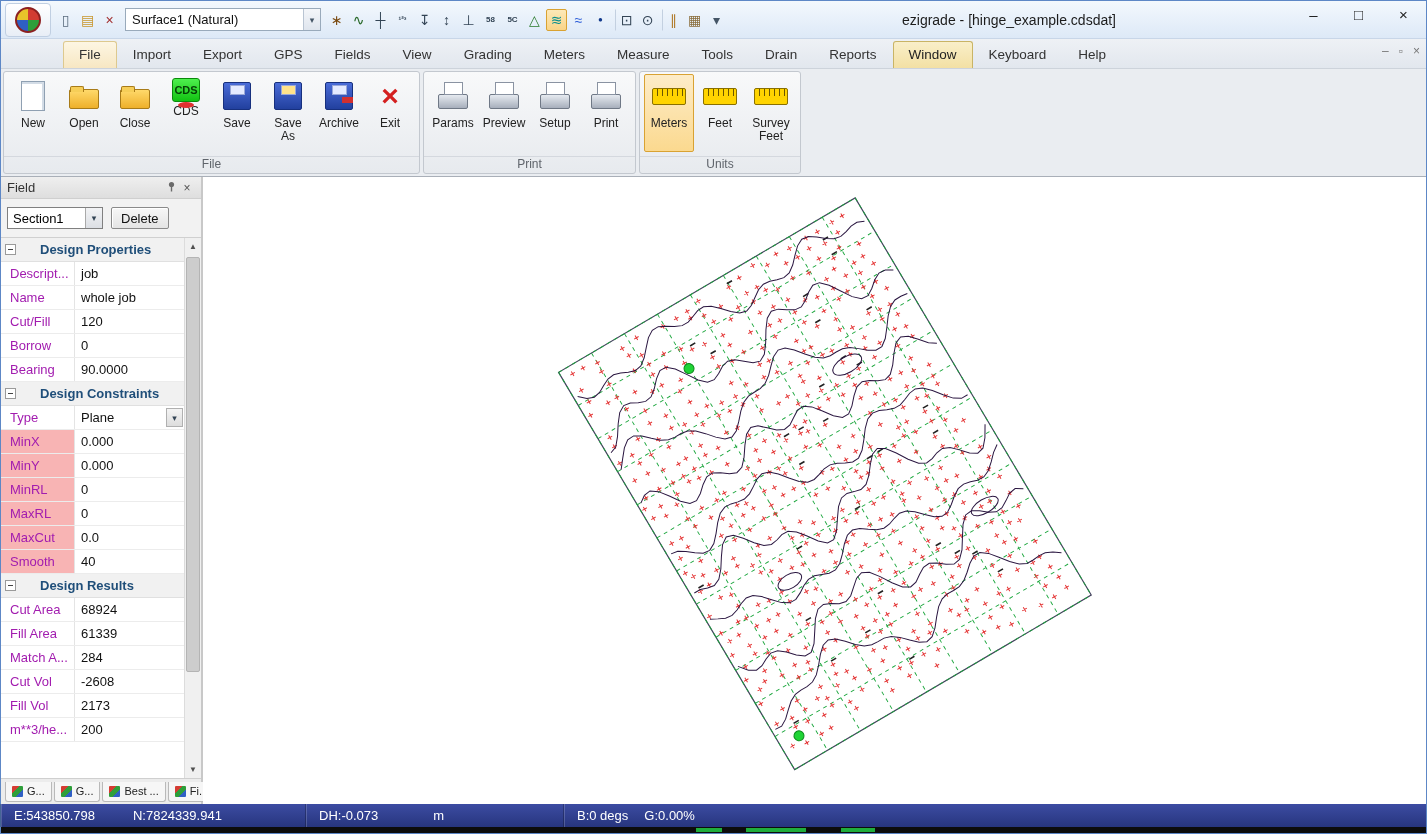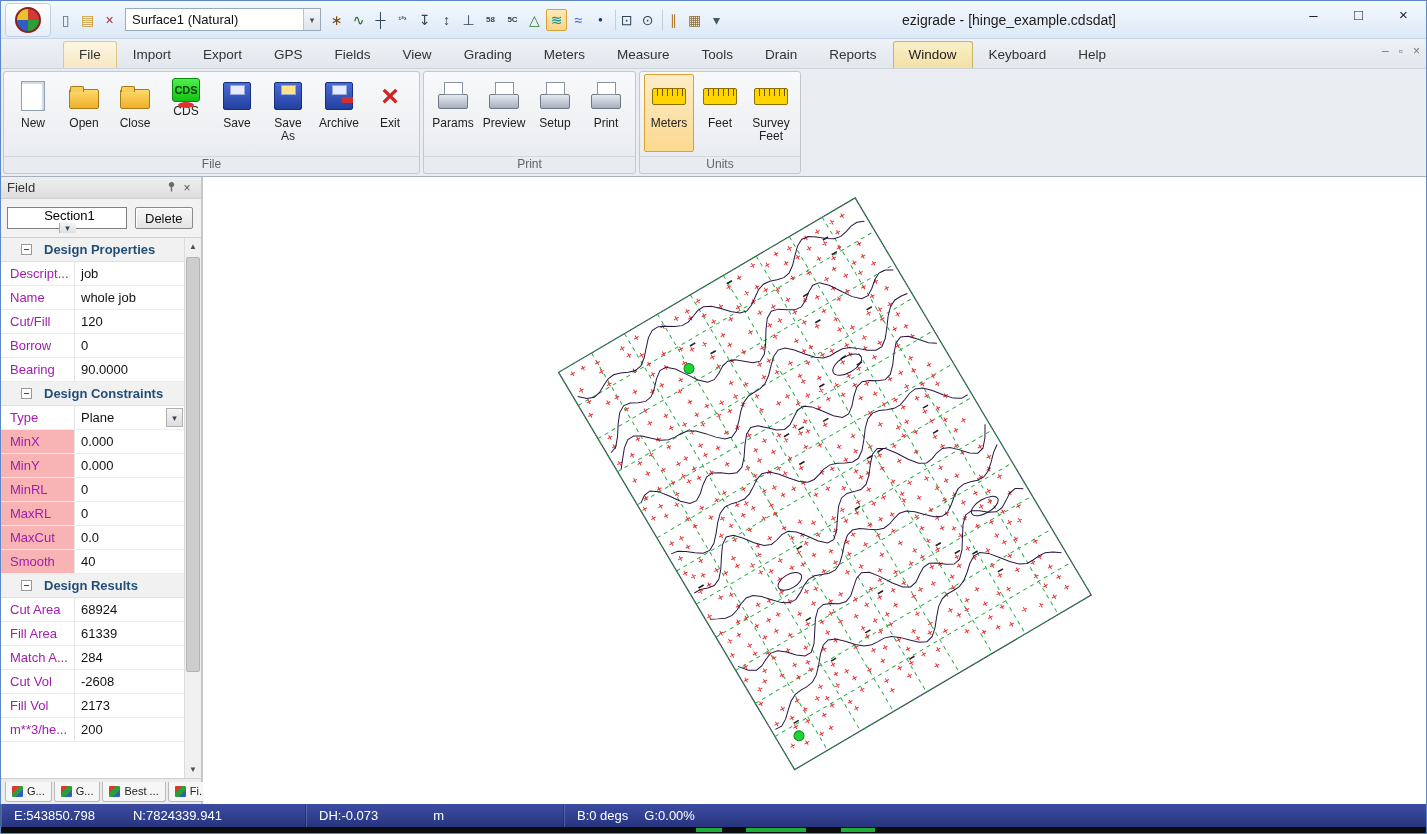--- a/index.html
+++ b/index.html
@@ -57,27 +57,27 @@
   .ric-ruler { }
   .ric-ruler::before { content:""; width:32px; height:15px; background-color:#ffd400; background-image:repeating-linear-gradient(90deg,transparent 0 4px,#6b5600 4px 5px); background-size:100% 7px; background-repeat:no-repeat; border:1px solid #8a7000; border-radius:2px; }
 
   
   .main { flex:1; display:flex; min-height:0; background:#fff; }
   .left-panel { width:202px; background:#f2f2f2; border-right:2px solid #c8c8c8; display:flex; flex-direction:column; }
   .panel-header { height:22px; background:linear-gradient(#efefef,#dedede); border-bottom:1px solid #cfcfcf; display:flex; align-items:center; padding:0 6px; font-size:13px; color:#333; }
   .panel-header .ph-title { flex:1; }
   .panel-header .ph-btn { width:16px; text-align:center; color:#555; font-size:12px; }
   .selector-row { height:38px; display:flex; align-items:center; gap:8px; padding:0 6px; }
-  .field-combo { width:120px; height:22px; background:#fff; border:1px solid #808080; display:flex; align-items:center; font-size:13px;flex-direction:column; }
+  .field-combo { width:96px; height:22px; background:#fff; border:1px solid #808080; display:flex; align-items:center; font-size:13px; }
   .field-combo .val { flex:1; padding-left:5px; }
   .field-combo .combo-arrow { width:17px; height:100%; display:flex; align-items:center; justify-content:center; background:linear-gradient(#f2f3f5,#dcdfe4); border-left:1px solid #a9a9a9; font-size:9px; color:#345; }
   .delete-btn { height:22px; padding:0 9px; background:linear-gradient(#f7f7f7,#e4e4e4); border:1px solid #8a8a8a; border-radius:2px; font-size:13px; color:#111; box-shadow:1px 1px 0 #fff inset; }
   .prop-grid { flex:1; display:flex; background:#fff; border-top:1px solid #d0d0d0; min-height:0; }
   .grid-rows { flex:1; overflow:hidden; }
-  .grid-section { height:24px; display:flex; align-items:center; gap:12px; padding-left:20px; background:#f1f1f1; border-bottom:1px solid #e0e0e0; }
+  .grid-section { height:24px; display:flex; align-items:center; gap:24px; padding-left:4px; background:#f1f1f1; border-bottom:1px solid #e0e0e0; }
   .collapse-box { width:11px; height:11px; border:1px solid #9a9a9a; background:#fff; position:relative; flex:none; }
   .collapse-box::after { content:""; position:absolute; left:2px; right:2px; top:4px; height:1px; background:#444; }
   .section-title { font-size:13px; font-weight:bold; color:#1f4e79; white-space:nowrap; }
   .grid-row { height:24px; display:flex; border-bottom:1px solid #ececec; background:#fff; }
   .grid-label { width:74px; flex:none; display:flex; align-items:center; padding-left:9px; font-size:13px; color:#a21caf; border-right:1px solid #e4e4e4; white-space:nowrap; overflow:hidden; }
   .grid-label.pink { background:#f8b4b4; }
   .grid-value { flex:1; display:flex; align-items:center; padding-left:6px; font-size:13px; color:#111; position:relative; white-space:nowrap; overflow:hidden; }
   .val-dd { position:absolute; right:1px; top:2px; width:17px; height:19px; background:linear-gradient(#f4f4f4,#ddd); border:1px solid #b0b0b0; display:flex; align-items:center; justify-content:center; font-size:9px; color:#345; }
   .grid-scrollbar { width:17px; flex:none; background:#f0f0f0; border-left:1px solid #dcdcdc; display:flex; flex-direction:column; }
   .sb-arrow { height:17px; display:flex; align-items:center; justify-content:center; font-size:8px; color:#505050; background:#f0f0f0; }

